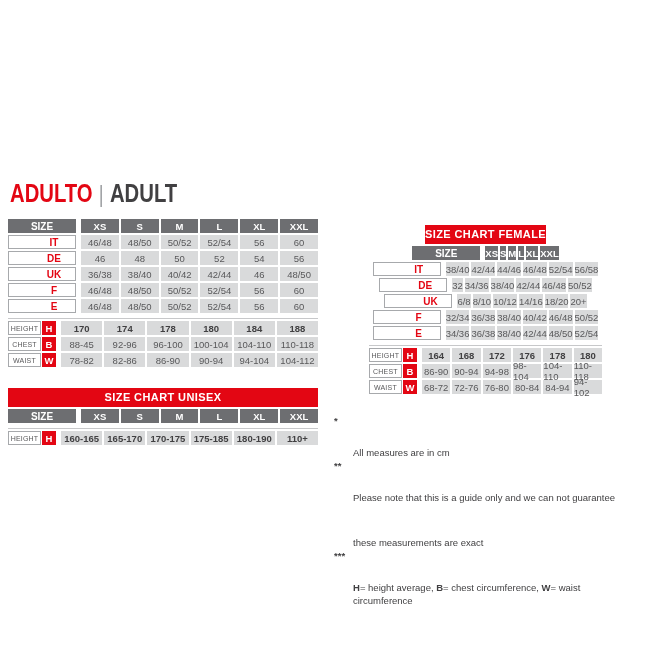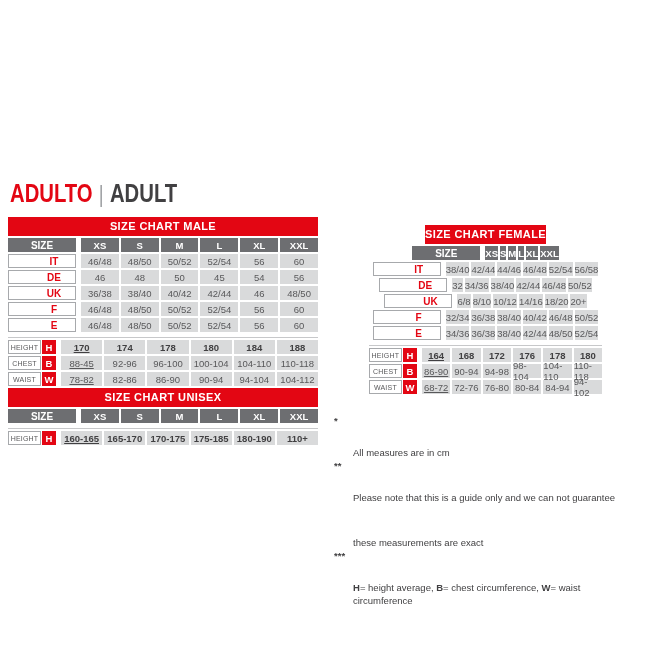--- a/index.html
+++ b/index.html
@@ -32,21 +32,21 @@
     width:68px; flex:none; box-sizing:border-box; margin-right:5px;
     display:flex; align-items:center; justify-content:center; font-size:10px;
   }
   .trow.header .lcell { background:var(--hdr); color:#ffffff; font-weight:bold; }
   .trow.country .lcell { background:#ffffff; border:1px solid var(--brd); color:var(--red); font-weight:bold;padding-left:24px; }
   .dcell {
     flex:1; margin-left:2px; display:flex; align-items:center; justify-content:center;
     font-size:9.5px; background:var(--cell); color:var(--mid);
   }
   .trow .dcell:nth-child(2) { margin-left:0; }
-  .trow.measure .dcell:nth-child(3) { margin-left:0;text-decoration:underline; }
+  .trow.measure .dcell:nth-child(3) { margin-left:0; }
   .trow.header .dcell { background:var(--hdr); color:#ffffff; font-weight:bold; }
   .dcell.bold { font-weight:bold; color:var(--ink); }
 
   .measure-block { margin-top:5px; border-top:1px solid var(--div); }
   .mlabel {
     width:33px; flex:none; box-sizing:border-box; margin-right:1px;
     background:#ffffff; border:1px solid var(--brd); color:var(--mid);
     font-size:7px; letter-spacing:0.2px;
     display:flex; align-items:center; justify-content:center;
   }
@@ -63,21 +63,20 @@
   .ftext .b { font-weight:bold; }
 </style>
 </head>
 <body style="--red: #e30613; --hdr: #6d6e71; --cell: #d9dadb; --ink: #414042; --mid: #58585a; --brd: #a7a9ac;">
 
 <div class="heading">
   <span class="primary">ADULTO</span><span class="sep">|</span><span class="secondary">ADULT</span>
 </div>
 
 <div id="table-male" class="size-table">
-    <div class="title-bar">SIZE CHART MALE</div>
     <div class="trow header">
       <div class="lcell">SIZE</div>
       <div class="dcell">XS</div>
       <div class="dcell">S</div>
       <div class="dcell">M</div>
       <div class="dcell">L</div>
       <div class="dcell">XL</div>
       <div class="dcell">XXL</div>
     </div>
     <div class="trow country">
@@ -87,21 +86,21 @@
       <div class="dcell">50/52</div>
       <div class="dcell">52/54</div>
       <div class="dcell">56</div>
       <div class="dcell">60</div>
     </div>
     <div class="trow country">
       <div class="lcell">DE</div>
       <div class="dcell">46</div>
       <div class="dcell">48</div>
       <div class="dcell">50</div>
-      <div class="dcell">45</div>
+      <div class="dcell">52</div>
       <div class="dcell">54</div>
       <div class="dcell">56</div>
     </div>
     <div class="trow country">
       <div class="lcell">UK</div>
       <div class="dcell">36/38</div>
       <div class="dcell">38/40</div>
       <div class="dcell">40/42</div>
       <div class="dcell">42/44</div>
       <div class="dcell">46</div>

